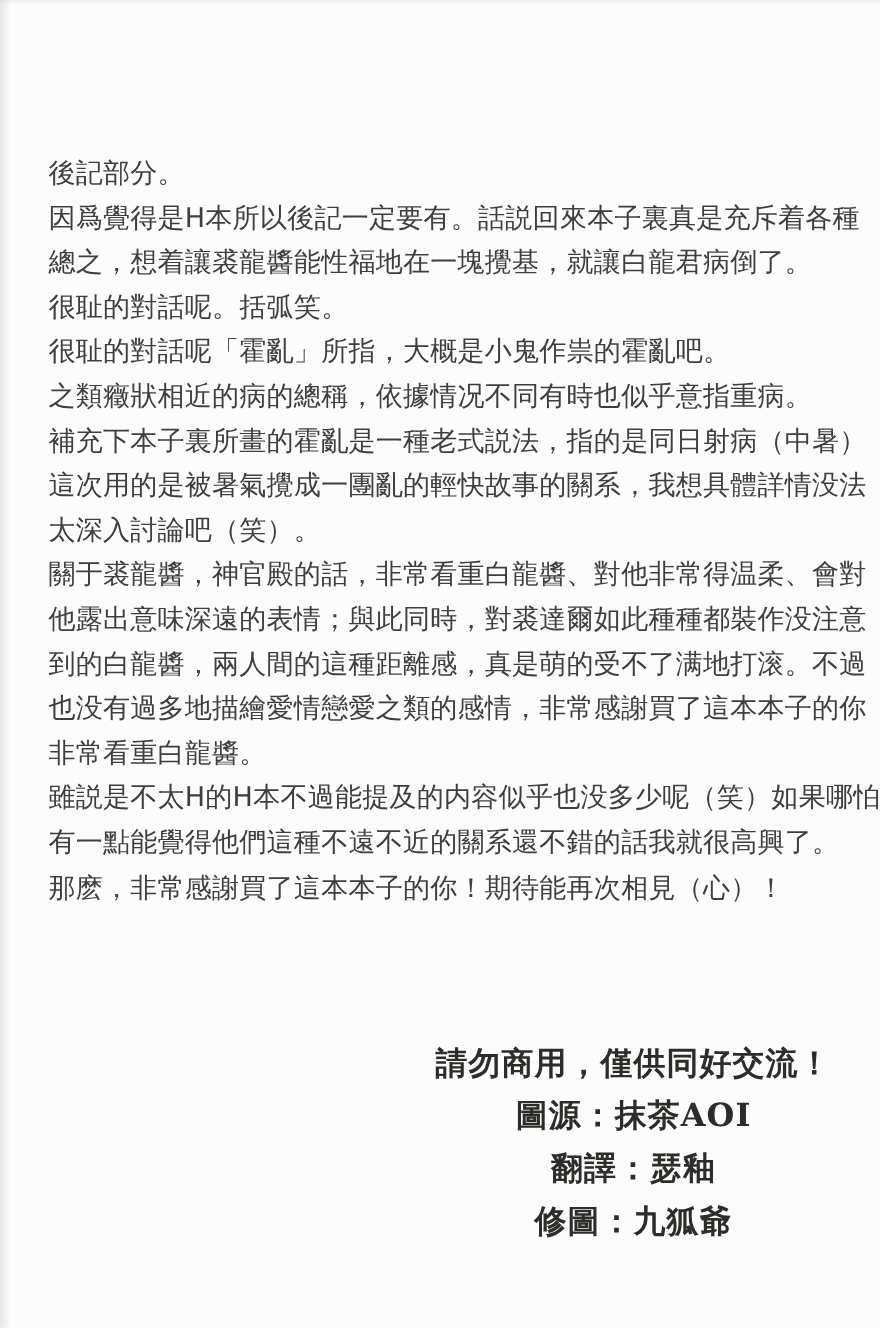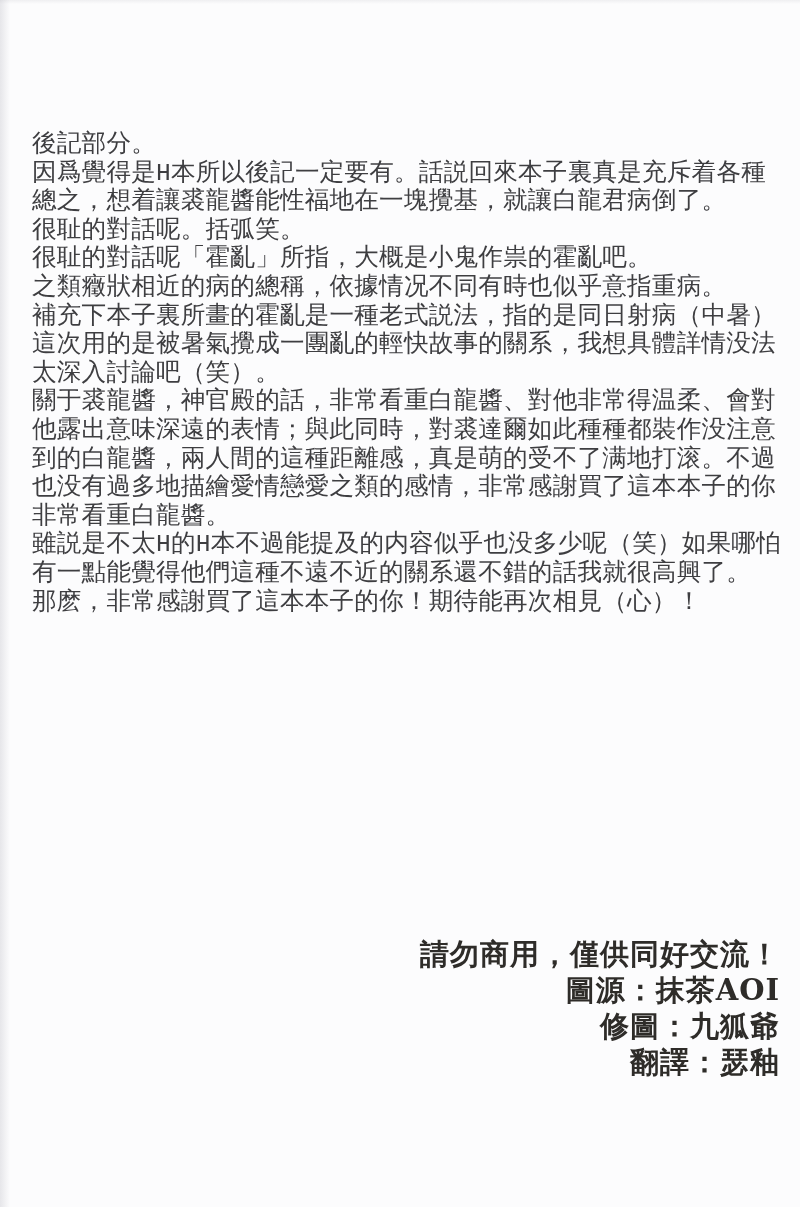--- a/index.html
+++ b/index.html
@@ -36,41 +36,39 @@
     position: absolute;
     left: 32px;
     top: 131px;
     width: 748px;
     color: #3e3e41;
     font-size: 24.6px;
     line-height: 28.6px;
     letter-spacing: 0.2px;
   }
   .afterword p {
-    margin: 0;
+    margin: 12px;
     white-space: nowrap;
-    font-family: Liberation Mono, monospace;
   }
   .credits {
     position: absolute;
     left: 372px;
     top: 936px;
     width: 408px;
     text-align: center;
     font-family: "DejaVu Serif", "Liberation Serif", serif;
     font-weight: bold;
     color: #2e2c29;
     font-size: 29px;
     line-height: 36px;
     letter-spacing: 1px;
   }
   .credits p {
-    margin: 0;
+    margin: 12px;
     white-space: nowrap;
-    text-align: right;
   }
 </style>
 </head>
 <body>
 
 <div>
   <div class="scan-edge-top"></div>
   <div class="scan-edge-left"></div>
 
   <div class="afterword">
@@ -89,16 +87,16 @@
     <p>也没有過多地描繪愛情戀愛之類的感情，非常感謝買了這本本子的你</p>
     <p>非常看重白龍醬。</p>
     <p>雖説是不太H的H本不過能提及的内容似乎也没多少呢（笑）如果哪怕</p>
     <p>有一點能覺得他們這種不遠不近的關系還不錯的話我就很高興了。</p>
     <p>那麽，非常感謝買了這本本子的你！期待能再次相見（心）！</p>
   </div>
 
   <div class="credits">
     <p>請勿商用，僅供同好交流！</p>
     <p>圖源：抹茶AOI</p>
+    <p>翻譯：瑟釉</p>
     <p>修圖：九狐爺</p>
-    <p>翻譯：瑟釉</p>
   </div>
 </div>
 
 </body></html>

